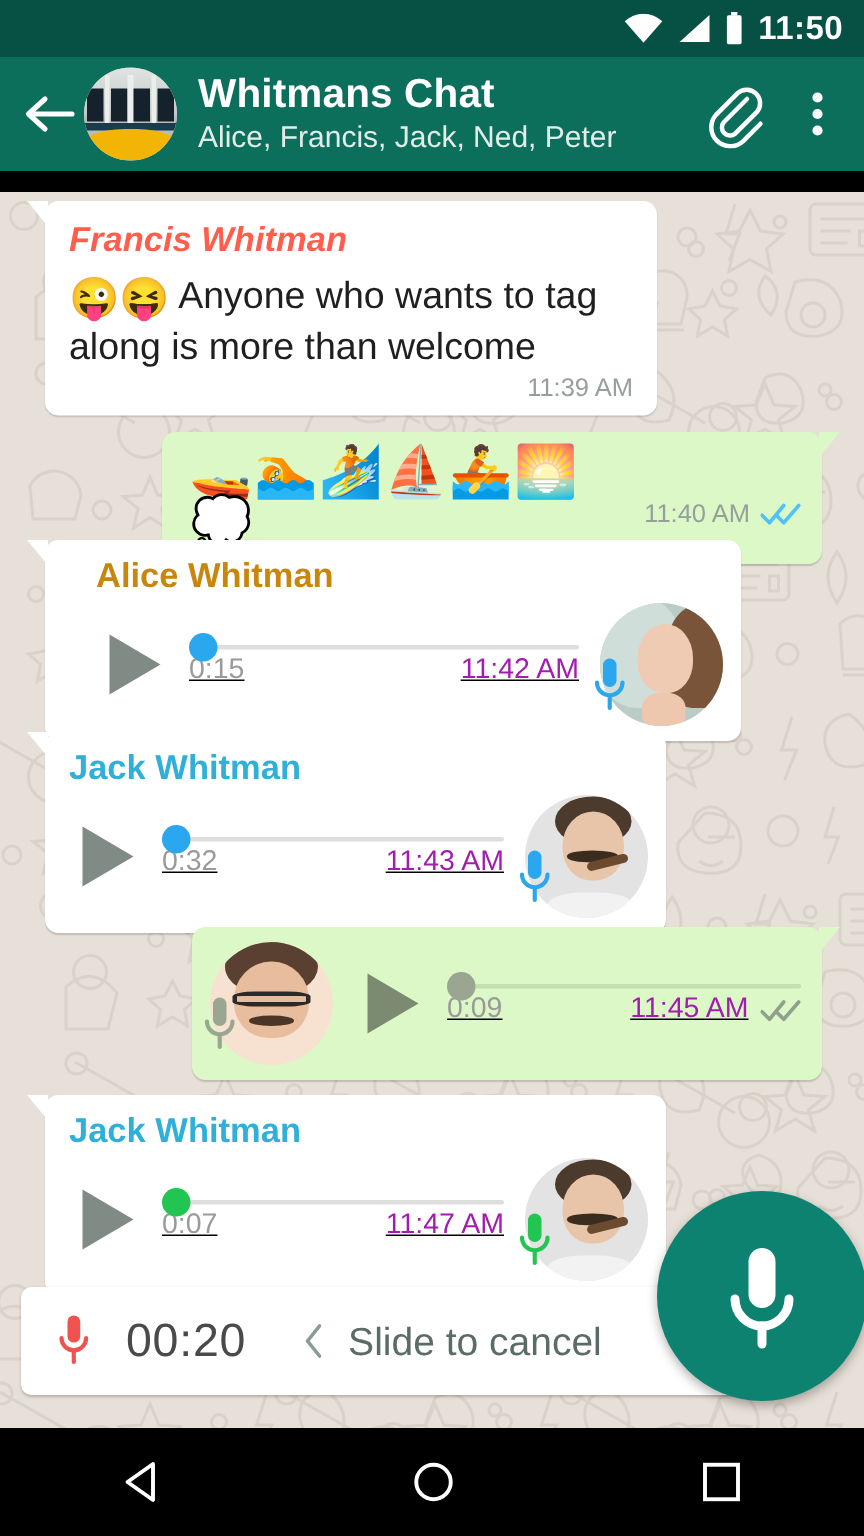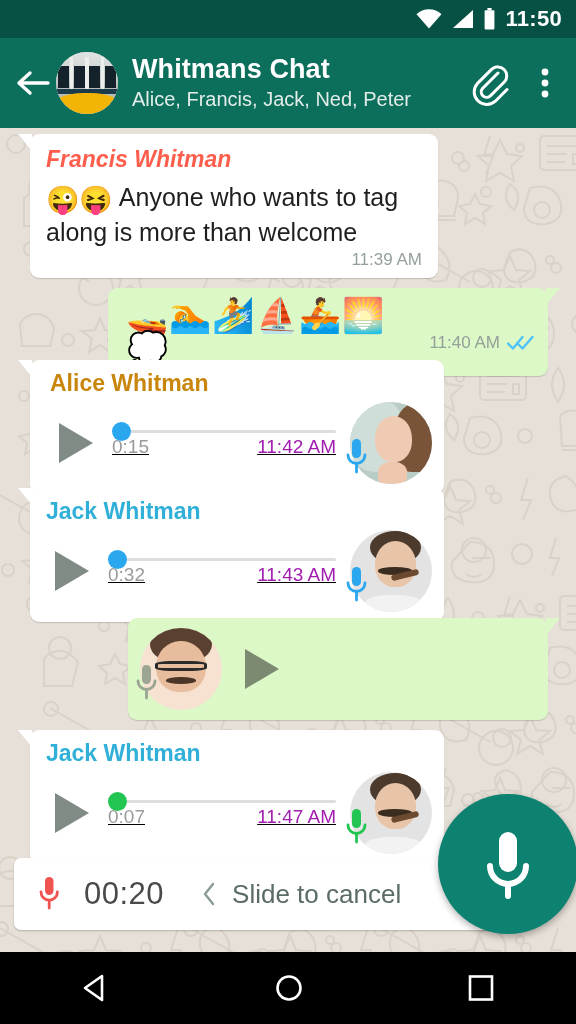--- a/index.html
+++ b/index.html
@@ -15,21 +15,21 @@
   .statusbar{
     position:absolute; top:0; left:0; width:576px; height:38px;
     background:#075044; display:flex; align-items:center;
     justify-content:flex-end; padding-right:14px; gap:9px;
   }
   .sb-time{ color:#fff; font-size:22px; font-weight:bold; letter-spacing:.3px; }
   .sb-ico{ display:block; }
 
   
   .appbar{
-    position:absolute; top:38px; left:0; width:576px; height:90px;
+    position:absolute; top:38px; left:0; width:576px; height:76px;
     background:#0b6f5c; display:flex; align-items:center; padding:0 16px 0 12px;
   }
   .back-arrow{ width:42px; height:42px; flex:none; margin-right:2px; }
   .grp-avatar{
     width:62px; height:62px; border-radius:50%; flex:none; margin-right:14px;
     overflow:hidden; position:relative; background:#c9cdc9;
   }
   .ga-sky{ position:absolute; inset:0; background:linear-gradient(#dfe3e2 0%,#c6cbc9 48%,#b8bdbb 55%,#b8bdbb 100%); }
   .ga-hull{ position:absolute; left:-10%; bottom:0; width:120%; height:34%;
             background:#f3b505; border-radius:45% 45% 50% 50% / 75% 75% 25% 25%; }
@@ -240,21 +240,21 @@
           <span class="time">11:40 AM</span>
           <svg class="ticks" width="27" height="17" viewBox="0 0 27 17">
             <path d="M1 9.5 L6 14.5 L15.5 3" stroke="#4fc3f7" stroke-width="2.4" fill="none" stroke-linecap="round" stroke-linejoin="round"></path>
             <path d="M10.5 9.5 L15.5 14.5 L25.5 3" stroke="#4fc3f7" stroke-width="2.4" fill="none" stroke-linecap="round" stroke-linejoin="round"></path>
           </svg>
         </div>
       </div>
     </div>
 
     <div class="row" style="left:30px; top:232px;">
-      <div class="bubble in" style="width:414px; padding:10px 12px 10px 20px;">
+      <div class="bubble in" style="width:464px; padding:10px 12px 10px 34px;">
         <div class="tail l"></div>
         <div class="sender" style="color:#c8860d; margin-bottom:4px;">Alice Whitman</div>
         <div class="voice">
           <svg class="play" width="50" height="52" viewBox="0 0 50 52" style="margin-right:12px;">
             <path d="M9 6 L43 26 L9 46 Z" fill="#7f8b84"></path>
           </svg>
           <div class="vcol">
             <div class="track">
               <div class="trackline" style="background:#dedede;"></div>
               <div class="knob" style="left:0; background:#2aa7ee;"></div>
@@ -334,20 +334,34 @@
             </div>
             <svg class="micbadge" width="28" height="44" viewBox="0 0 28 44">
               <rect x="10" y="5" width="9" height="19" rx="4.5" fill="#9aa592"></rect>
               <path d="M6 21 a8.5 8.5 0 0 0 17 0" stroke="#9aa592" stroke-width="2.8" fill="none" stroke-linecap="round"></path>
               <path d="M14.5 30 v8" stroke="#9aa592" stroke-width="2.8" stroke-linecap="round"></path>
             </svg>
           </div>
           <svg class="play" width="50" height="52" viewBox="0 0 50 52" style="margin-right:12px;">
             <path d="M9 6 L43 26 L9 46 Z" fill="#7c8a72"></path>
           </svg>
+          <div class="vcol">
+            <div class="track">
+              <div class="trackline" style="background:#c5dfb0;"></div>
+              <div class="knob" style="left:0; background:#9aa592;"></div>
+            </div>
+            <div class="vmeta">
+              <span class="dur">0:09</span>
+              <span class="vtime">11:45 AM</span>
+              <svg class="ticks" width="27" height="17" viewBox="0 0 27 17" style="margin-left:8px;">
+                <path d="M1 9.5 L6 14.5 L15.5 3" stroke="#8fa08e" stroke-width="2.4" fill="none" stroke-linecap="round" stroke-linejoin="round"></path>
+                <path d="M10.5 9.5 L15.5 14.5 L25.5 3" stroke="#8fa08e" stroke-width="2.4" fill="none" stroke-linecap="round" stroke-linejoin="round"></path>
+              </svg>
+            </div>
+          </div>
         </div>
       </div>
     </div>
 
     <div class="row" style="left:30px; top:602px;">
       <div class="bubble in" style="width:414px; padding:10px 12px 10px 16px;">
         <div class="tail l"></div>
         <div class="sender" style="color:#30b0d8; margin-bottom:4px;">Jack Whitman</div>
         <div class="voice">
           <svg class="play" width="50" height="52" viewBox="0 0 50 52" style="margin-right:12px;">

